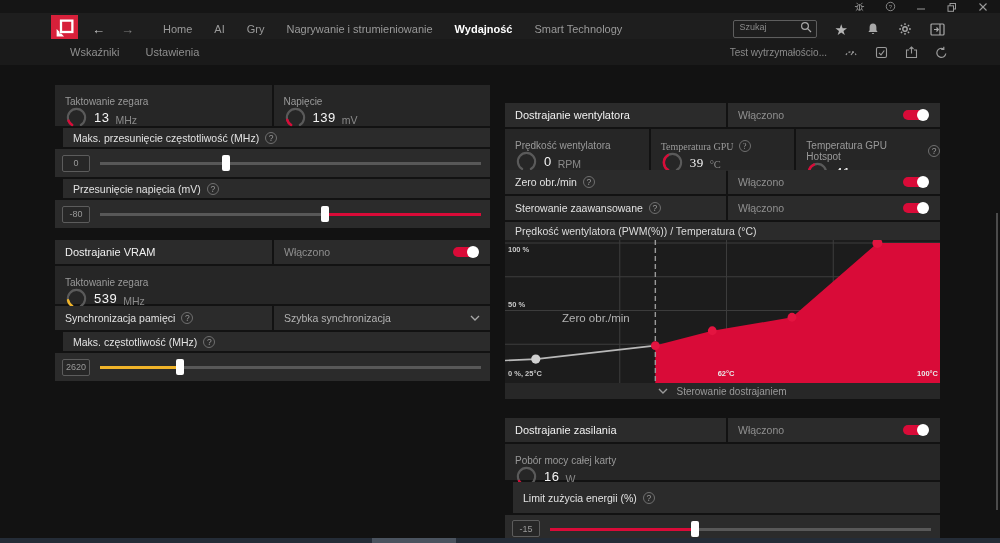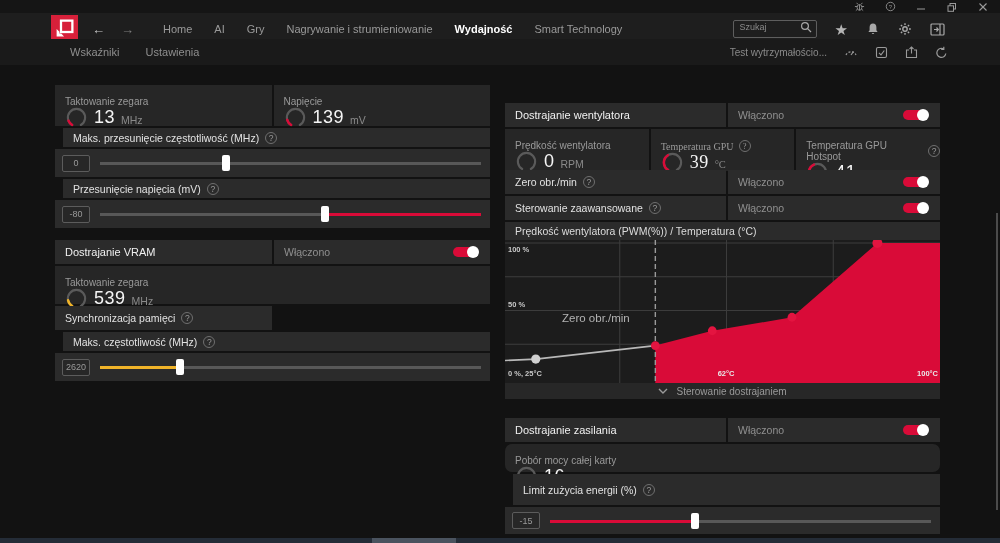--- a/index.html
+++ b/index.html
@@ -49,21 +49,21 @@
               font-size:10.5px;color:#909090;box-sizing:border-box;}
   .hdr{background:transparent;}
   .hdr .cellL{background:#2b2b2b;}
   .state-lbl{flex:1;}
   .toggle{width:25px;height:10px;border-radius:6px;background:#d90b38;position:relative;flex:0 0 auto;}
   .toggle .knob{position:absolute;right:-1px;top:-1px;width:12px;height:12px;border-radius:50%;background:#fff;}
   .gaugerow{height:38px;background:#262626;padding:3px 0 0 10px;}
   .gaugerow .glabel{font-size:10px;color:#9a9a9a;display:flex;align-items:center;gap:5px;margin-top:8px;}
   .gaugerow .gval{display:flex;align-items:center;gap:6px;margin-top:-1px;}
   .gauge{width:23px;height:23px;flex:0 0 auto;}
-  .val{font-size:18px;font-weight:300;color:#f5f5f5;letter-spacing:.5px;}
+  .val{font-size:13px;font-weight:300;color:#f5f5f5;letter-spacing:.5px;}
   .unit{font-size:10.5px;color:#8a8a8a;margin-top:4px;}
   .gsplit{display:flex;background:transparent;}
   .gsplit .gaugerow{flex:1;margin:0;}
   .gsplit .gaugerow + .gaugerow{margin-left:2px;}
   .lblrow{height:19px;display:flex;align-items:center;padding-left:10px;font-size:10.5px;color:#e2e2e2;gap:6px;margin-left:8px;}
   .help{width:12px;height:12px;border:1px solid #6f6f6f;border-radius:50%;color:#9a9a9a;font-size:8.5px;
         display:inline-flex;align-items:center;justify-content:center;flex:0 0 auto;box-sizing:border-box;}
   .sliderrow{height:28px;display:flex;align-items:center;padding:0 9px 0 7px;gap:10px;}
   .num{width:26px;height:15px;background:#272727;border:1px solid #5c5c5c;border-radius:2px;color:#9a9a9a;
        font-size:9px;text-align:center;font-family:"Liberation Sans",sans-serif;padding:0;flex:0 0 auto;}
@@ -294,20 +294,26 @@
               </svg></span>
           <span class="val">539</span>
           <span class="unit">MHz</span>
           </div>
       </div>
       <div class="row selrow">
         <div class="cellL">
             <span>Synchronizacja pamięci</span>
           <span class="help">?</span>
           </div>
+        <div class="cellR">
+          <span>Szybka synchronizacja</span>
+          <svg class="chev" width="10" height="6" viewBox="0 0 10 6" fill="none" stroke="#a8a8a8" stroke-width="1.3">
+              <polyline points="1,1 5,5 9,1"></polyline>
+            </svg>
+        </div>
       </div>
       <div class="row lblrow">
         <span>Maks. częstotliwość (MHz)</span>
         <span class="help">?</span>
       </div>
       <div class="row sliderrow">
         <input class="num" readonly="" value="2620" style="">
         <div class="slider">
           <div class="track"></div>
             <div class="fill" style="left: 0px; width: 21%; background: rgb(240, 180, 41);"></div>
@@ -427,21 +433,21 @@
     <div class="panel" style="left:505px;top:347px;">
       <div class="row hdr">
         <div class="cellL" style="width:221px;">Dostrajanie zasilania</div>
         <div class="cellR">
             <span class="state-lbl">Włączono</span>
           <span class="toggle">
               <span class="knob"></span>
             </span>
           </div>
       </div>
-      <div class="row gaugerow" style="height:28px;border-radius:7px;">
+      <div class="row gaugerow" style="height:36px;">
         <div class="glabel">Pobór mocy całej karty</div>
         <div class="gval">
             <span class="gauge"><svg width="23" height="23" viewBox="0 0 24 24" fill="none">
                 <path d="M 7.50 19.79 A 9 9 0 1 1 16.50 19.79" stroke="#5a5a5a" stroke-width="2.2" stroke-linecap="round"></path>
                 <path d="M 7.50 19.79 A 9 9 0 0 1 4.37 16.77" stroke="#d90b38" stroke-width="2.6" stroke-linecap="round"></path>
               </svg></span>
           <span class="val">16</span>
           <span class="unit">W</span>
           </div>
       </div>

